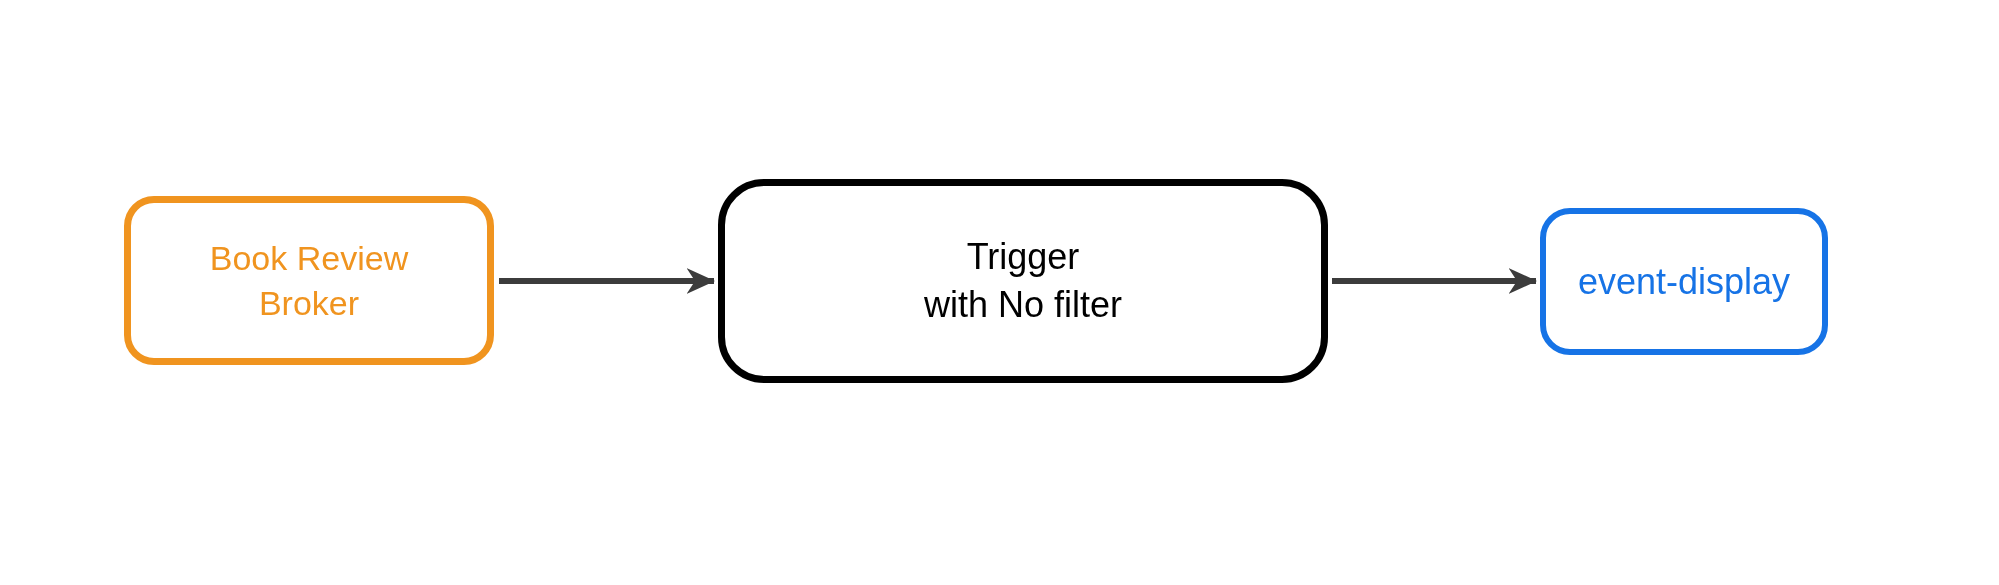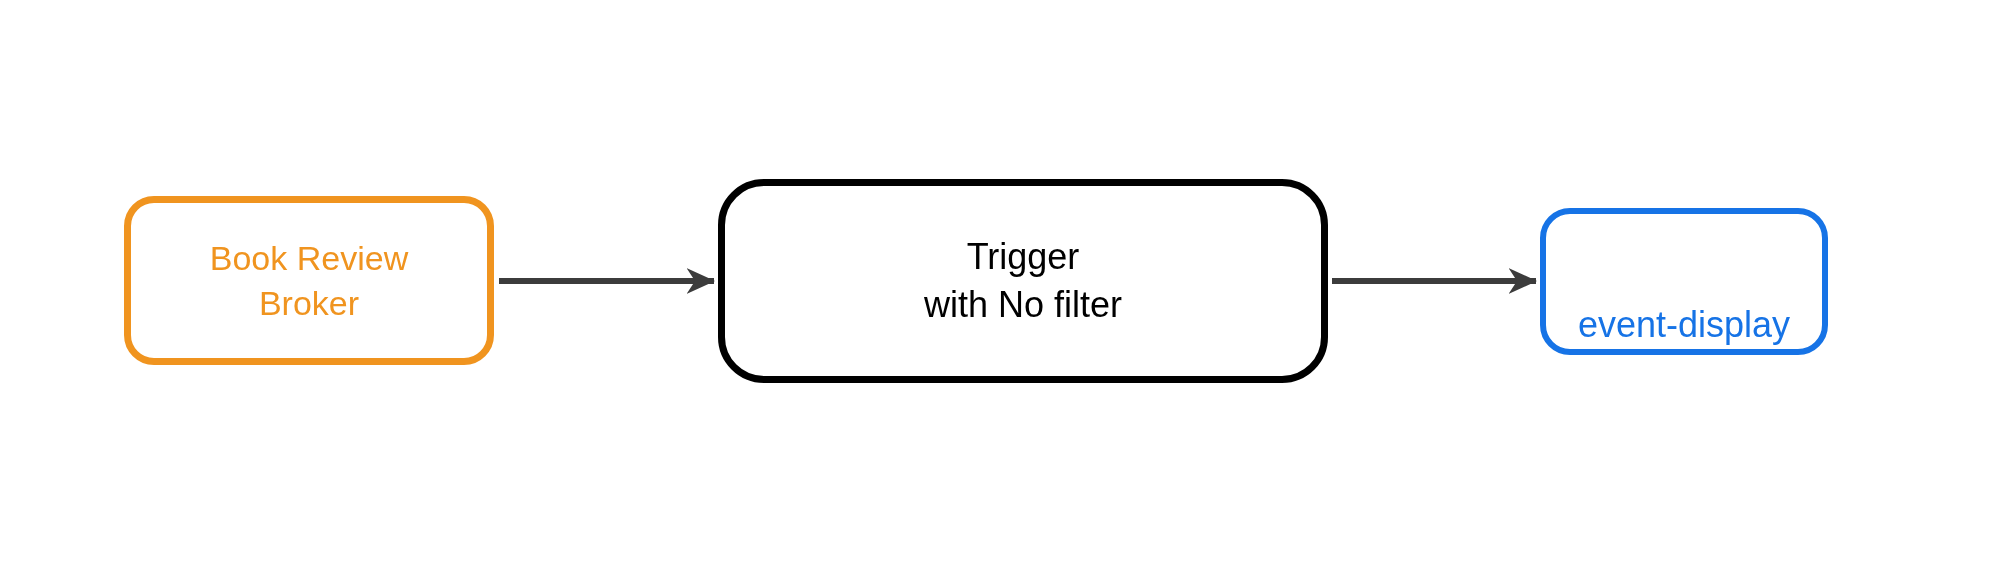--- a/index.html
+++ b/index.html
@@ -63,21 +63,20 @@
   }
   .node-display {
     left: 1540px;
     top: 208px;
     width: 288px;
     height: 147px;
     border: 6px solid var(--c-display, #1673e6);
     border-radius: 30px;
     color: var(--c-display, #1673e6);
     font-size: 36px;
-    align-items: flex-end;
   }
   .node-label {
     padding: 0 10px;
   }
 </style>
 </head>
 <body>
 
 <div class="canvas">
 

